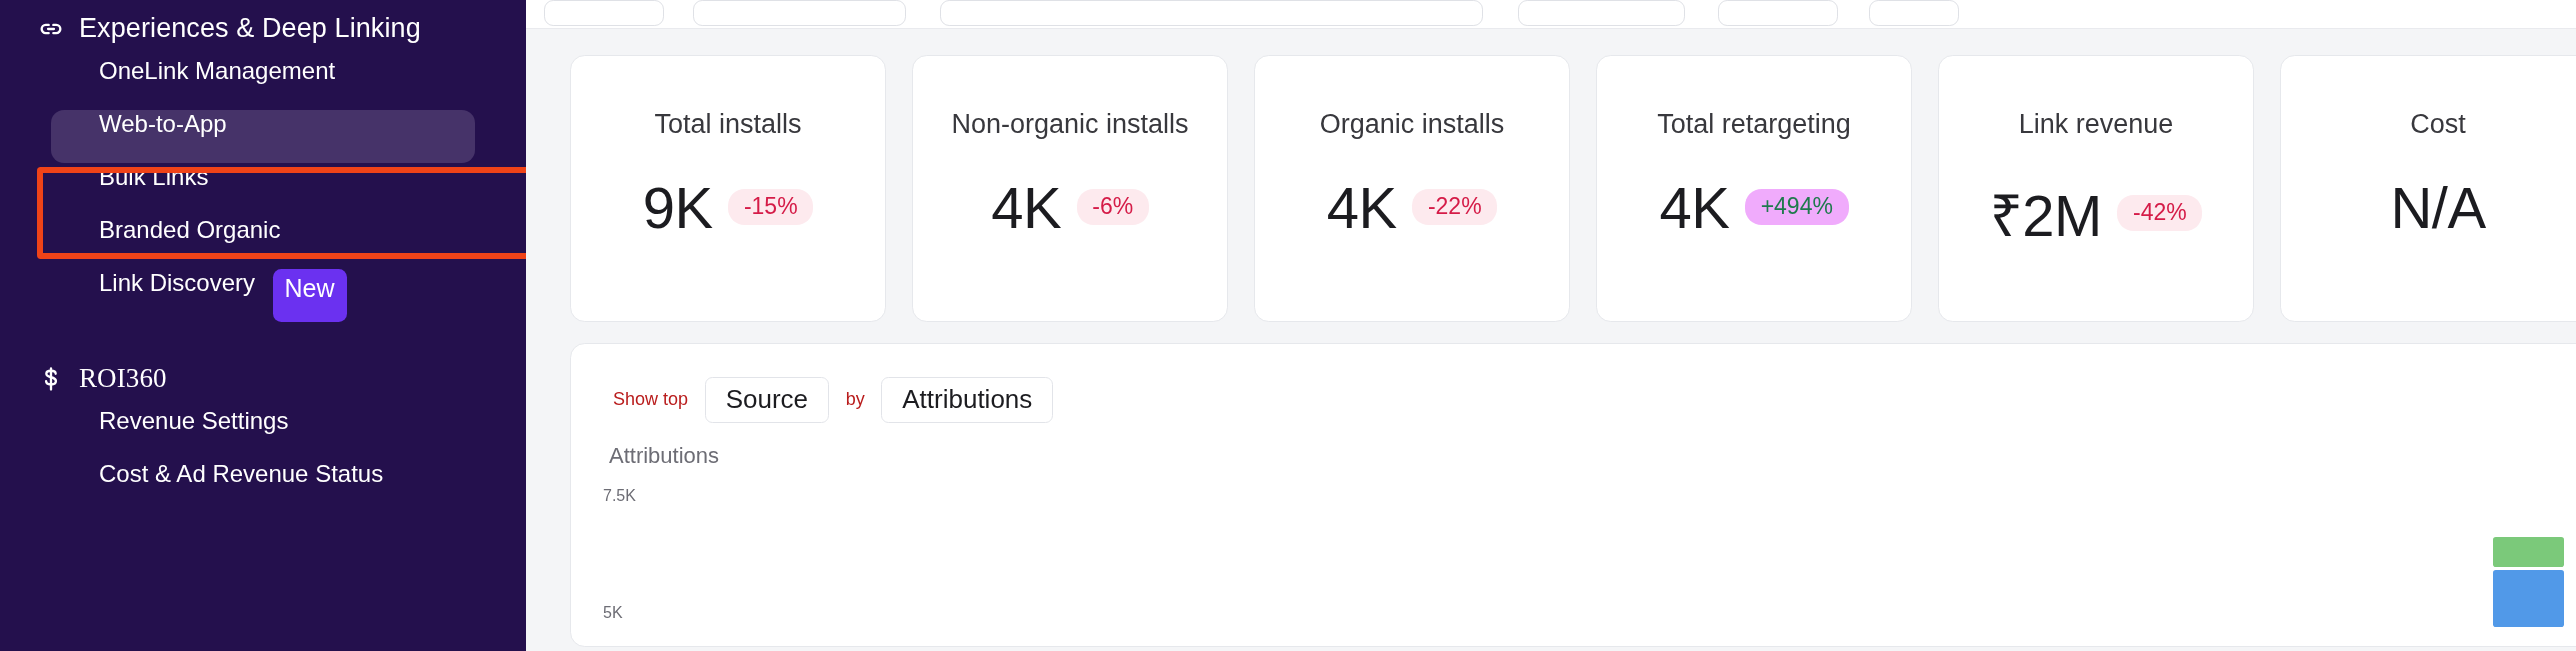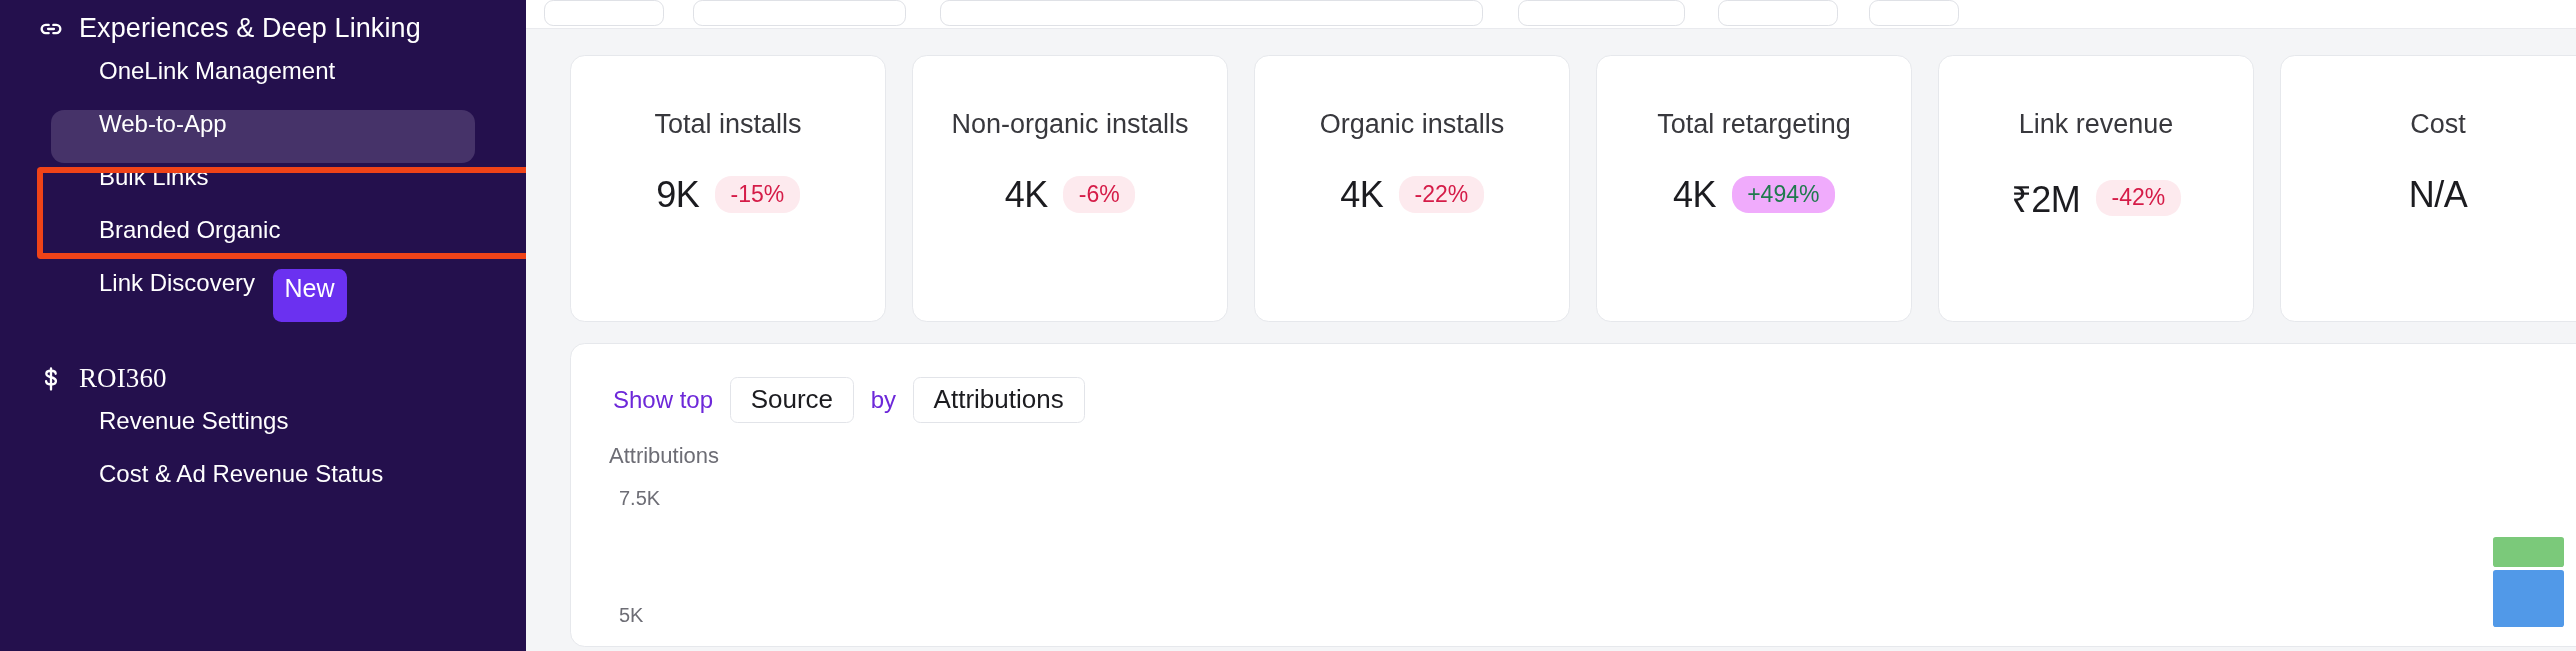--- a/index.html
+++ b/index.html
@@ -139,21 +139,21 @@
     white-space: nowrap;
   }
   .kpi-valrow {
     margin-top: 34px;
     display: flex;
     align-items: center;
     gap: 15.6px;
     white-space: nowrap;
   }
   .kpi-value {
-    font-size: 36px;
+    font-size: 58px;
     color: #1c1c20;
     font-weight: 400;
     letter-spacing: -0.5px;
   }
   .kpi-delta {
     font-size: 23px;
     padding: 6.4px 15.6px 7.4px 15.6px;
     border-radius: 16.6px;
     line-height: 1;
     white-space: nowrap;
@@ -173,22 +173,22 @@
     width: 2489px;
     overflow: hidden;
   }
   .chart-controls {
     display: flex;
     align-items: center;
     gap: 16.6px;
     padding: 33px 0 0 42px;
   }
   .ctrl-text {
-    font-size: 24px;
-    color: #6d28d9;
+    font-size: 18px;
+    color: #b91c1c;
     font-weight: 400;
     white-space: nowrap;
   }
   .ctrl-select {
     font-size: 26px;
     color: #1c1c20;
     background: #ffffff;
     border: 1.8px solid #e2e4e9;
     border-radius: 7.4px;
     padding: 8.3px 20px 10px 20px;
@@ -204,22 +204,22 @@
   .y-axis-title {
     position: absolute;
     left: 38px;
     top: 0;
     font-size: 22px;
     color: #6d6d75;
     font-weight: 300;
   }
   .y-tick {
     position: absolute;
-    left: 48px;
-    font-size: 20px;
+    left: 32px;
+    font-size: 16px;
     color: #6d6d75;
     font-weight: 300;
   }
   .bar {
     position: absolute;
     border-radius: 2.8px;
   }
 </style>
 </head>
 <body>

